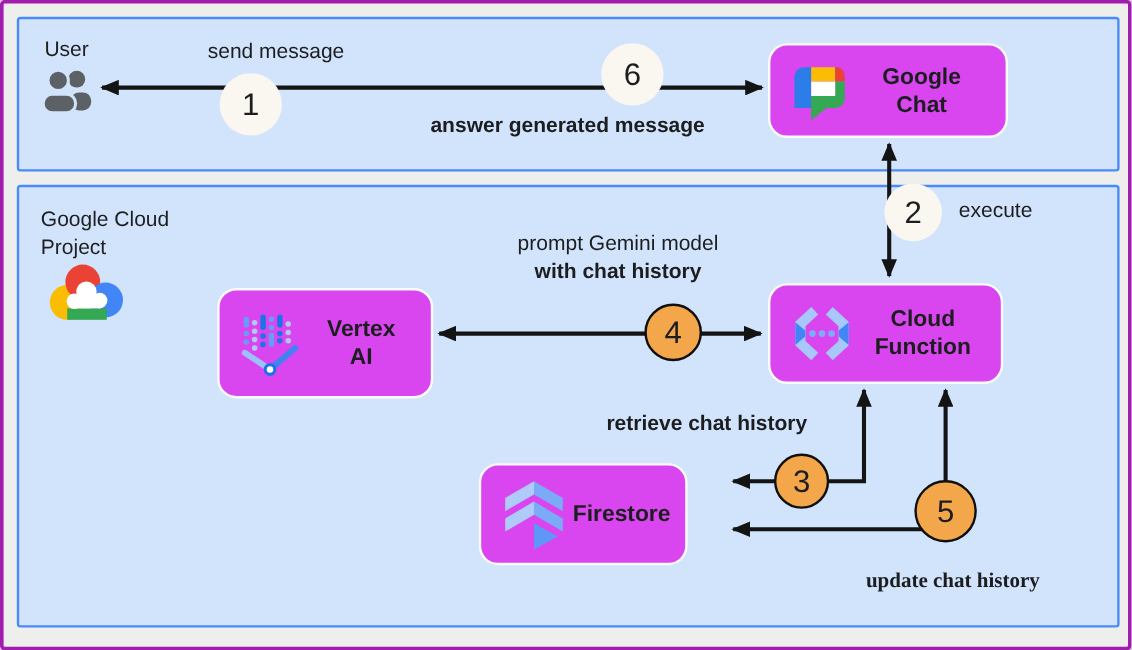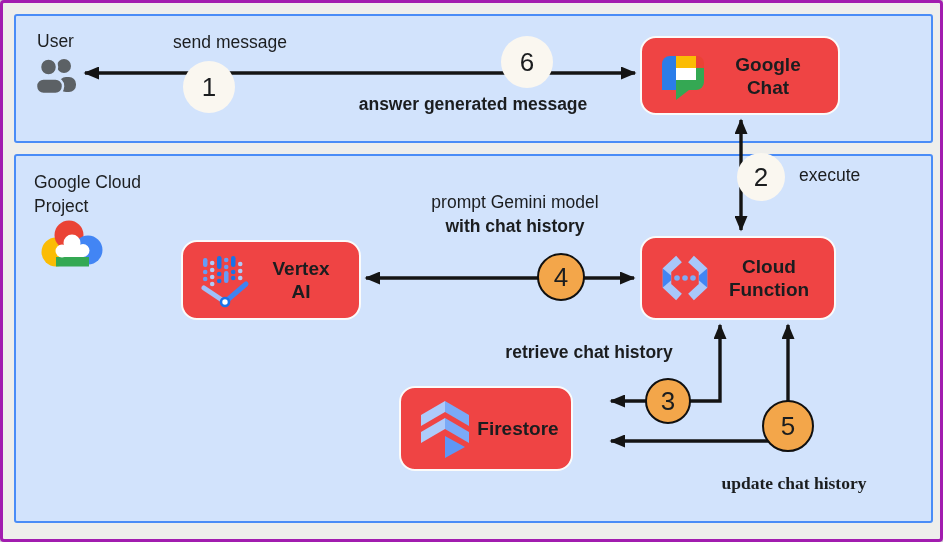--- a/index.html
+++ b/index.html
@@ -1,21 +1,21 @@
 <!DOCTYPE html>
 <html><head>
 <meta charset="utf-8">
 <style>
   html,body{margin:0;padding:0;background:#cfcfcf;font-family:"Liberation Sans",sans-serif;}
   .stage{position:relative;width:943px;height:542px;box-sizing:border-box;
          background:#eeeeec;border:3px solid #a21caf;border-radius:4px;overflow:hidden;
          color:#1d1f21;}
   .zone{position:absolute;box-sizing:border-box;border:2.5px solid #4a8cf7;background:#d2e3fc;border-radius:3px;}
   .zone-label{position:absolute;font-size:17.5px;line-height:24px;color:#1d1f21;white-space:pre-line;}
-  .node{position:absolute;box-sizing:border-box;background:#ef4444;border:2px solid #fbfbfa;
+  .node{position:absolute;box-sizing:border-box;background:#d946ef;border:2px solid #fbfbfa;
         border-radius:16px;display:flex;align-items:center;}
   .node .nicon{flex:0 0 auto;margin-left:16px;display:flex;align-items:center;justify-content:center;}
   .node .nlabel{flex:1 1 auto;text-align:center;font-weight:700;font-size:19px;line-height:23px;color:#1b1d1f;padding:0 10px 0 2px;}
   .badge{position:absolute;border-radius:50%;display:flex;align-items:center;justify-content:center;
          font-size:26px;color:#1b1d1f;box-sizing:border-box;}
   .badge.light{background:#faf7f0;}
   .badge.orange{background:#f3a64a;border:2.5px solid #101010;}
   .lbl{position:absolute;font-size:17.5px;color:#1b1d1f;white-space:nowrap;}
   .lbl.center{transform:translateX(-50%);text-align:center;}
   .w500{font-weight:500;}
@@ -79,21 +79,21 @@
         <rect x="18" y="4" width="20" height="12" fill="#fbbc04"></rect>
         <path d="M38,4 h1 a7,7 0 0 1 7,7 v5 h-8 z" fill="#ea4335"></path>
         <path d="M38,16 h8 v14 a8,8 0 0 1 -8,8 H18 V28 h20 z" fill="#34a853"></path>
         <polygon points="18,38 31,38 18,48" fill="#34a853"></polygon>
         <rect x="18" y="16" width="20" height="12" fill="#ffffff"></rect>
       </svg>
     </span>
     <span class="nlabel"><span>Google</span><br><span>Chat</span></span>
   </div>
 
-  <div class="node" style="left:178px;top:237px;width:180px;height:80px;">
+  <div class="node" style="left:178px;top:237px;width:180px;height:92px;">
     <span class="nicon">
       <svg width="52" height="56" viewBox="0 0 52 56">
         <g fill="#669df6">
           <rect x="4" y="6" width="4.5" height="9" rx="2.2"></rect>
             <circle cx="6.2" cy="20" r="2.3"></circle>
             <circle cx="6.2" cy="27" r="2.3"></circle>
           <circle cx="27.2" cy="8" r="2.3"></circle>
             <circle cx="27.2" cy="15" r="2.3"></circle>
             <rect x="25" y="19" width="4.5" height="12" rx="2.2"></rect>
         </g>

